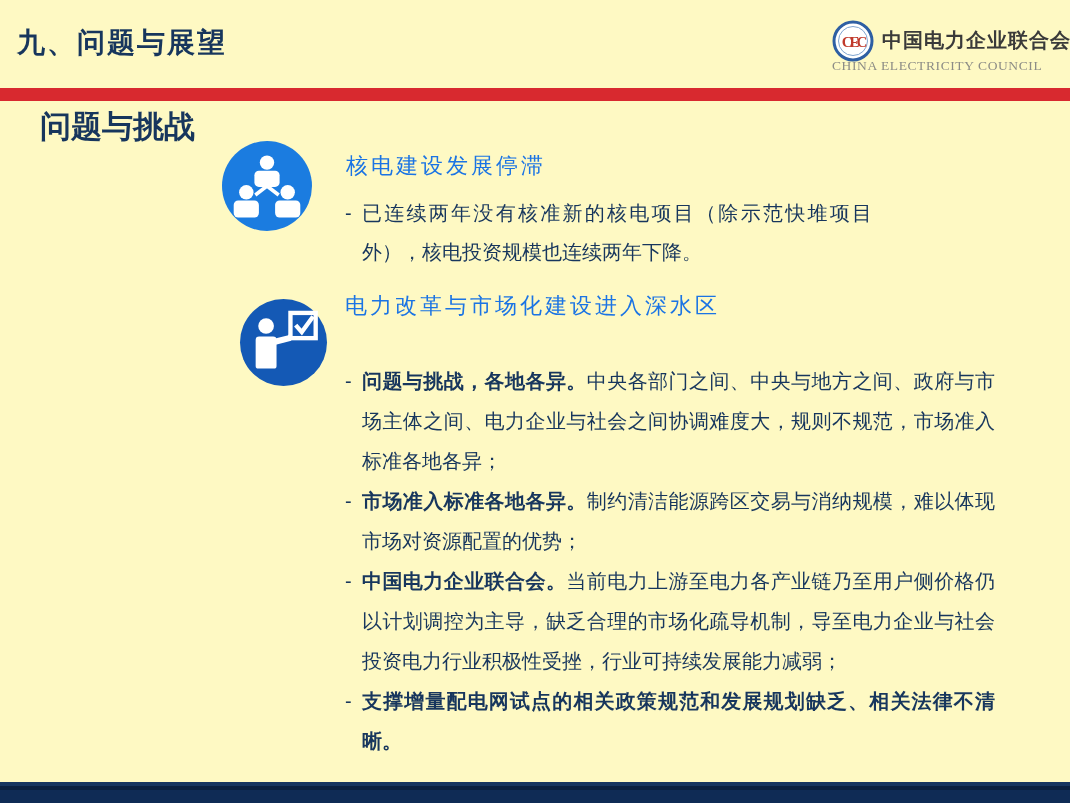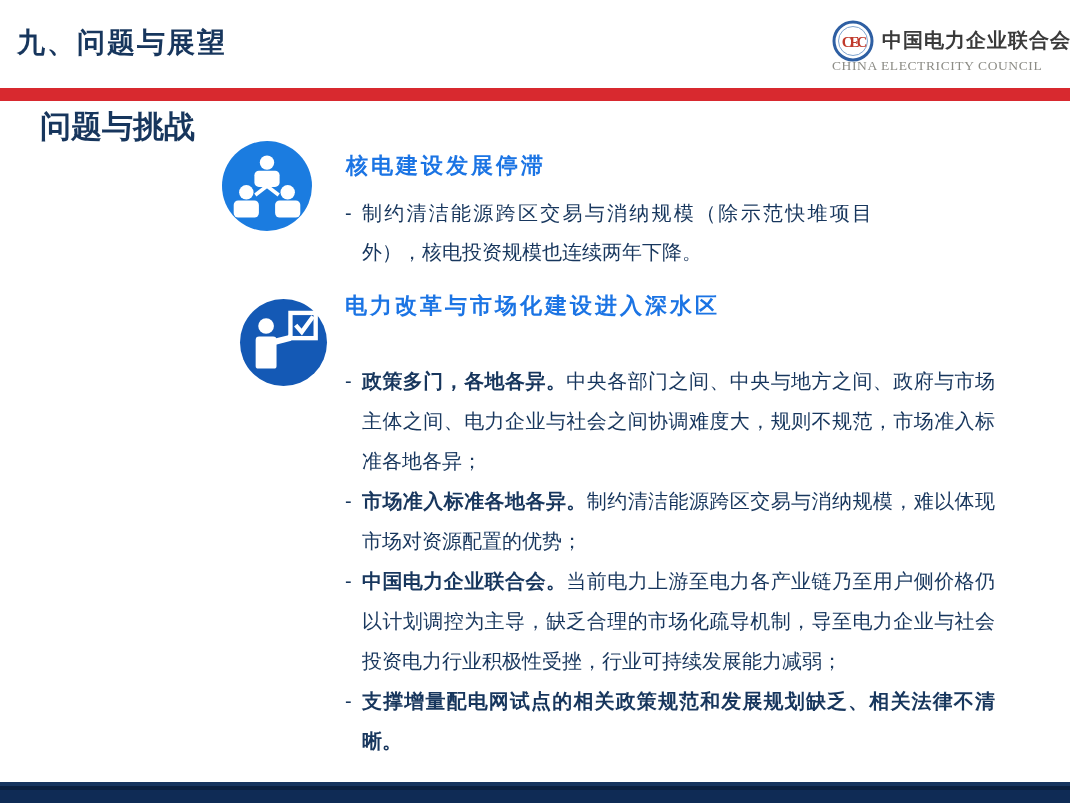--- a/index.html
+++ b/index.html
@@ -1,17 +1,17 @@
 <!DOCTYPE html>
 <html><head>
 <meta charset="utf-8">
 <style>
   html,body{margin:0;padding:0;background:#888;}
   #slide{
-    position:relative;width:1070px;height:803px;background:#ffffff;
+    position:relative;width:1070px;height:803px;background:#fef9c3;
     font-family:"Liberation Sans","DejaVu Sans",sans-serif;overflow:hidden;
   }
   
   #page-title{
     position:absolute;left:17px;top:24px;font-size:28px;font-weight:bold;
     color:#17365D;letter-spacing:2px;
   }
   #logo{position:absolute;right:8px;top:18px;width:230px;height:62px;}
   #logo-emblem{position:absolute;left:0;top:2px;width:42px;height:42px;text-align:right;}
   #logo-cn{
@@ -27,21 +27,21 @@
   #subtitle{
     position:absolute;left:40px;top:106px;font-size:31px;font-weight:bold;color:#17365D;
   }
   
   .icon-circle{position:absolute;border-radius:50%;}
   #icon1{left:222px;top:141px;width:90px;height:90px;background:#1B7CE0;}
   #icon2{left:240px;top:299px;width:87px;height:87px;background:#1459B5;}
   .icon-circle svg{position:absolute;left:0;top:0;width:100%;height:100%;}
   
   .sec-heading{
-    position:absolute;font-size:22px;font-weight:bold;color:#1B74E4;letter-spacing:3px;
+    position:absolute;font-size:22px;font-weight:normal;color:#1B74E4;letter-spacing:3px;
     white-space:nowrap;
   }
   #heading1{left:346px;top:151px;}
   #heading2{left:345px;top:291px;}
   
   .bullets{position:absolute;color:#17365D;font-size:20px;}
   #list1{left:345px;top:194px;width:527px;line-height:39px;}
   #list2{left:345px;top:361px;width:650px;line-height:40px;}
   .bullet{position:relative;padding-left:17px;text-align:justify;}
   .bullet .dash{position:absolute;left:0;top:0;font-weight:normal;}
@@ -87,21 +87,21 @@
         <rect x="13" y="66" width="28" height="19" rx="5"></rect>
         <circle cx="73" cy="57" r="8"></circle>
         <rect x="59" y="66" width="28" height="19" rx="5"></rect>
       </g>
     </svg>
   </div>
   <div id="heading1" class="sec-heading">核电建设发展停滞</div>
 
   <div id="list1" class="bullets">
     <div class="bullet">
-      <span class="dash">-</span><b></b><span>制约清洁能源跨区交易与消纳规模（除示范快堆项目外），核电投资规模也连续两年下降。</span>
+      <span class="dash">-</span><b></b><span>已连续两年没有核准新的核电项目（除示范快堆项目外），核电投资规模也连续两年下降。</span>
     </div>
   </div>
 
   <div id="icon2" class="icon-circle">
     <svg viewBox="0 0 100 100">
       <g fill="#ffffff">
         <circle cx="30" cy="31" r="9"></circle>
         <path d="M22 43 h16 a4 4 0 0 1 4 4 v30 a3 3 0 0 1 -3 3 h-18 a3 3 0 0 1 -3 -3 v-30 a4 4 0 0 1 4 -4 z"></path>
         <path d="M38 46 L58 41 L59 48 L40 53 z"></path>
       </g>
@@ -109,21 +109,21 @@
         <rect x="58" y="16" width="29" height="29"></rect>
         <polyline points="64,30 71,38 84,20"></polyline>
       </g>
       <path d="M58 45 L50 50 L58 38 z" fill="#ffffff"></path>
     </svg>
   </div>
   <div id="heading2" class="sec-heading">电力改革与市场化建设进入深水区</div>
 
   <div id="list2" class="bullets">
     <div class="bullet">
-      <span class="dash">-</span><b>政策多门，各地各异。</b><span>中央各部门之间、中央与地方之间、政府与市场主体之间、电力企业与社会之间协调难度大，规则不规范，市场准入标准各地各异；</span>
+      <span class="dash">-</span><b>问题与挑战，各地各异。</b><span>中央各部门之间、中央与地方之间、政府与市场主体之间、电力企业与社会之间协调难度大，规则不规范，市场准入标准各地各异；</span>
     </div>
     <div class="bullet">
       <span class="dash">-</span><b>市场准入标准各地各异。</b><span>制约清洁能源跨区交易与消纳规模，难以体现市场对资源配置的优势；</span>
     </div>
     <div class="bullet">
       <span class="dash">-</span><b>中国电力企业联合会。</b><span>当前电力上游至电力各产业链乃至用户侧价格仍以计划调控为主导，缺乏合理的市场化疏导机制，导至电力企业与社会投资电力行业积极性受挫，行业可持续发展能力减弱；</span>
     </div>
     <div class="bullet">
       <span class="dash">-</span><b>支撑增量配电网试点的相关政策规范和发展规划缺乏、相关法律不清晰。</b><span></span>
     </div>

